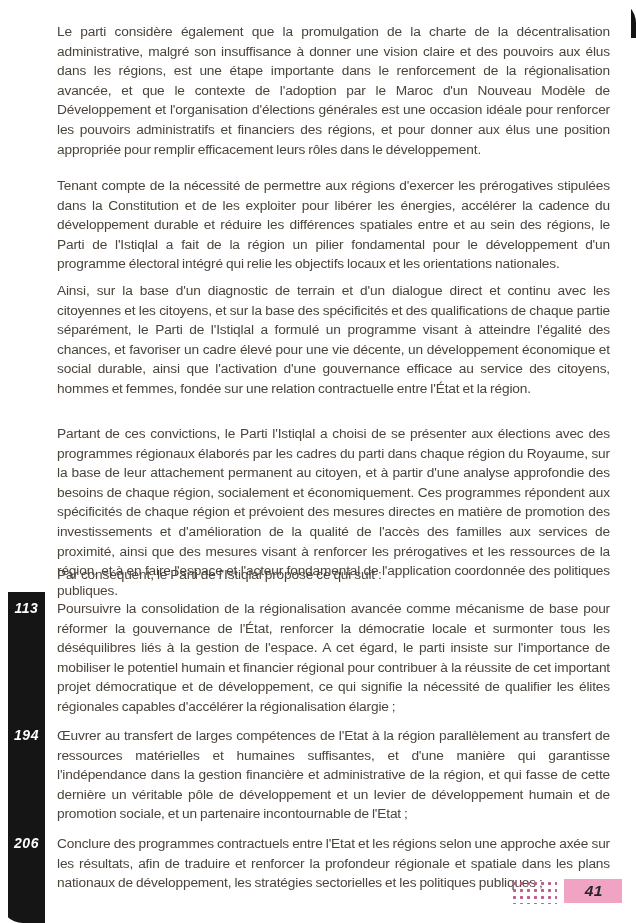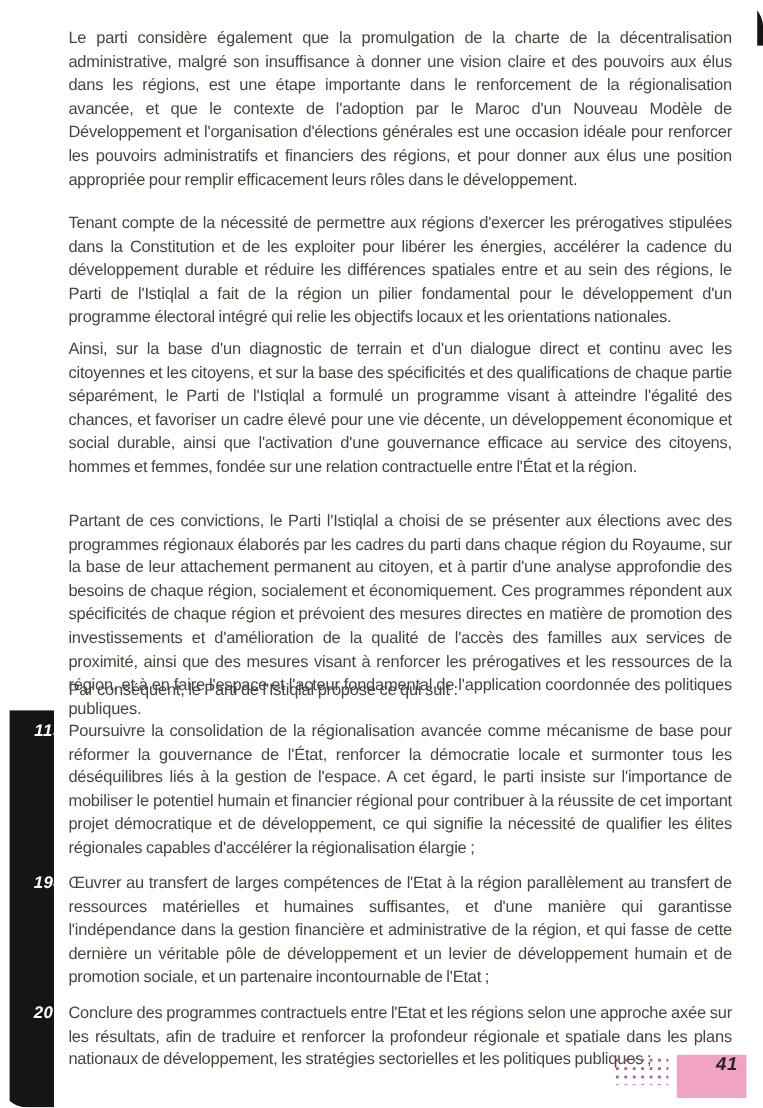--- a/index.html
+++ b/index.html
@@ -46,39 +46,39 @@
     left: -49px;
     top: -1px;
     width: 37px;
     text-align: center;
     color: #ffffff;
     font-weight: bold;
     font-style: italic;
     font-size: 14px;
     line-height: 20px;
     letter-spacing: 0.5px;
-    padding-left: 14px;
   }
   
   .dot-grid {
     position: absolute;
     left: 510px; top: 879px;
     width: 47px; height: 25px;
     background-image: radial-gradient(circle, #bd5c8d 1.4px, rgba(0,0,0,0) 1.5px);
     background-size: 7px 7px;
     background-position: 1px 1px;
   }
   .page-number-box {
     position: absolute;
     left: 564px; top: 879px;
-    width: 58px; height: 36px;
+    width: 58px; height: 24px;
     background: #f1a3c3;
     display: flex;
+    align-items: center;
     justify-content: flex-end;
-    padding-right: 7px;
+    padding-right: 19px;
     box-sizing: border-box;
   }
   .page-number {
     font-weight: bold;
     font-style: italic;
     font-size: 15.5px;
     color: #262626;
     letter-spacing: 0.5px;
   }
 </style>

